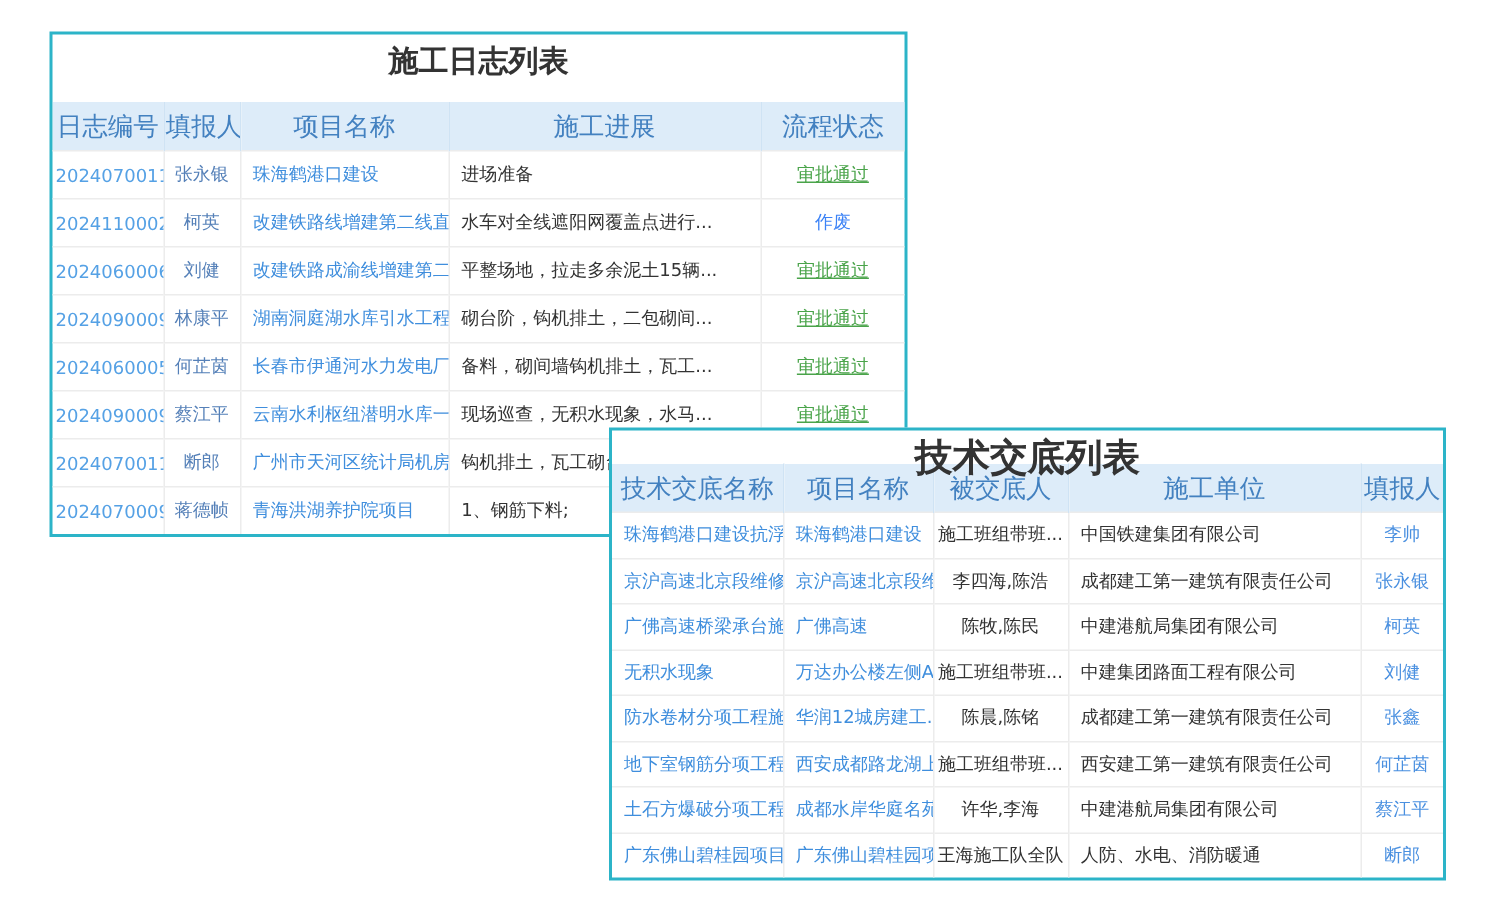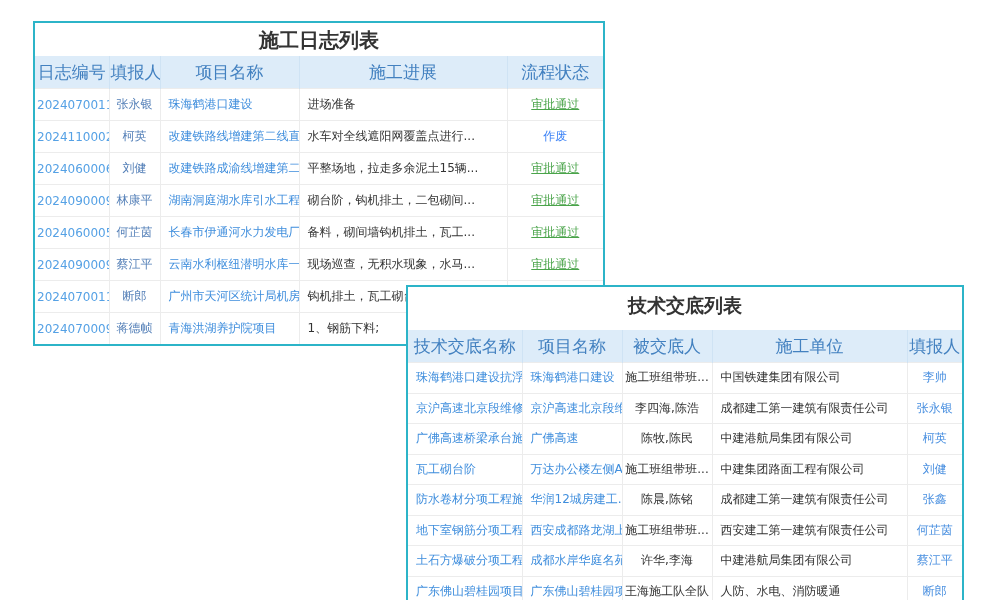--- a/index.html
+++ b/index.html
@@ -1,22 +1,22 @@
 <!DOCTYPE html>
 <html><head>
 <meta charset="utf-8">
 <style>
   html,body{margin:0;padding:0;width:1000px;height:600px;background:#ffffff;overflow:hidden;
     font-family:"DejaVu Sans","Liberation Sans",sans-serif;}
   .panel{position:absolute;background:#fff;border:2px solid #2cb4c8;box-sizing:border-box;}
   #log-panel{left:33px;top:21px;width:572px;z-index:1;}
   #disclosure-panel{left:406px;top:285px;width:558px;z-index:2;}
   .panel-title{text-align:center;font-weight:bold;color:#333;}
-  #log-panel .panel-title{height:33px;line-height:35px;font-size:20px;}
-  #disclosure-panel .panel-title{height:43px;line-height:36px;font-size:19px;}
+  #log-panel .panel-title{height:45px;line-height:35px;font-size:20px;}
+  #disclosure-panel .panel-title{height:22px;line-height:36px;font-size:25px;}
   table{width:100%;border-collapse:collapse;table-layout:fixed;}
   th{background:#ddecf9;color:#4381c0;font-weight:400;font-size:17px;height:30px;
      text-align:center;border-left:1px solid #cfe3f4;white-space:nowrap;overflow:hidden;}
   th:first-child{border-left:none;}
   td{font-size:12px;color:#333;border-top:1px solid #ececec;border-left:1px solid #ececec;
      white-space:nowrap;overflow:hidden;}
   td:first-child{border-left:none;}
   #log-panel td{height:31px;}
   #disclosure-panel td{height:29.5px;}
   .al{text-align:left;padding:0 8px;margin-top:29px;}
@@ -149,21 +149,21 @@
           <td class="c-name2 ac">张永银</td>
         </tr>
         <tr>
           <td class="c-link al">广佛高速桥梁承台施...</td>
           <td class="c-link al">广佛高速</td>
           <td class="c-text ac">陈牧,陈民</td>
           <td class="c-text al">中建港航局集团有限公司</td>
           <td class="c-name2 ac">柯英</td>
         </tr>
         <tr>
-          <td class="c-link al">瓦工砌台阶</td>
+          <td class="c-link al">无积水现象</td>
           <td class="c-link al">万达办公楼左侧A...</td>
           <td class="c-text ac">施工班组带班...</td>
           <td class="c-text al">中建集团路面工程有限公司</td>
           <td class="c-name2 ac">刘健</td>
         </tr>
         <tr>
           <td class="c-link al">防水卷材分项工程施...</td>
           <td class="c-link al">华润12城房建工...</td>
           <td class="c-text ac">陈晨,陈铭</td>
           <td class="c-text al">成都建工第一建筑有限责任公司</td>

